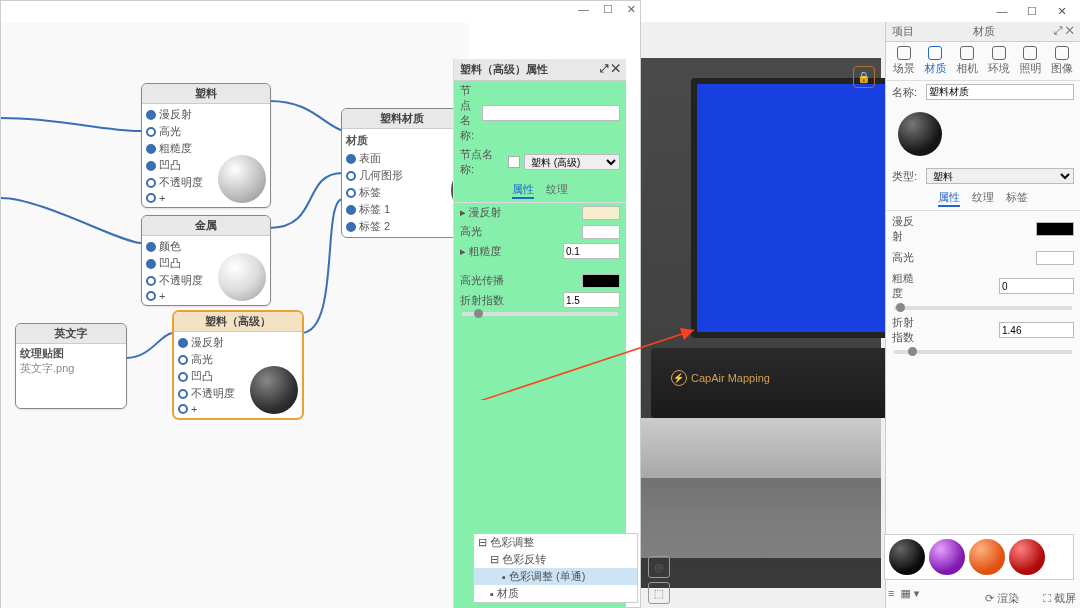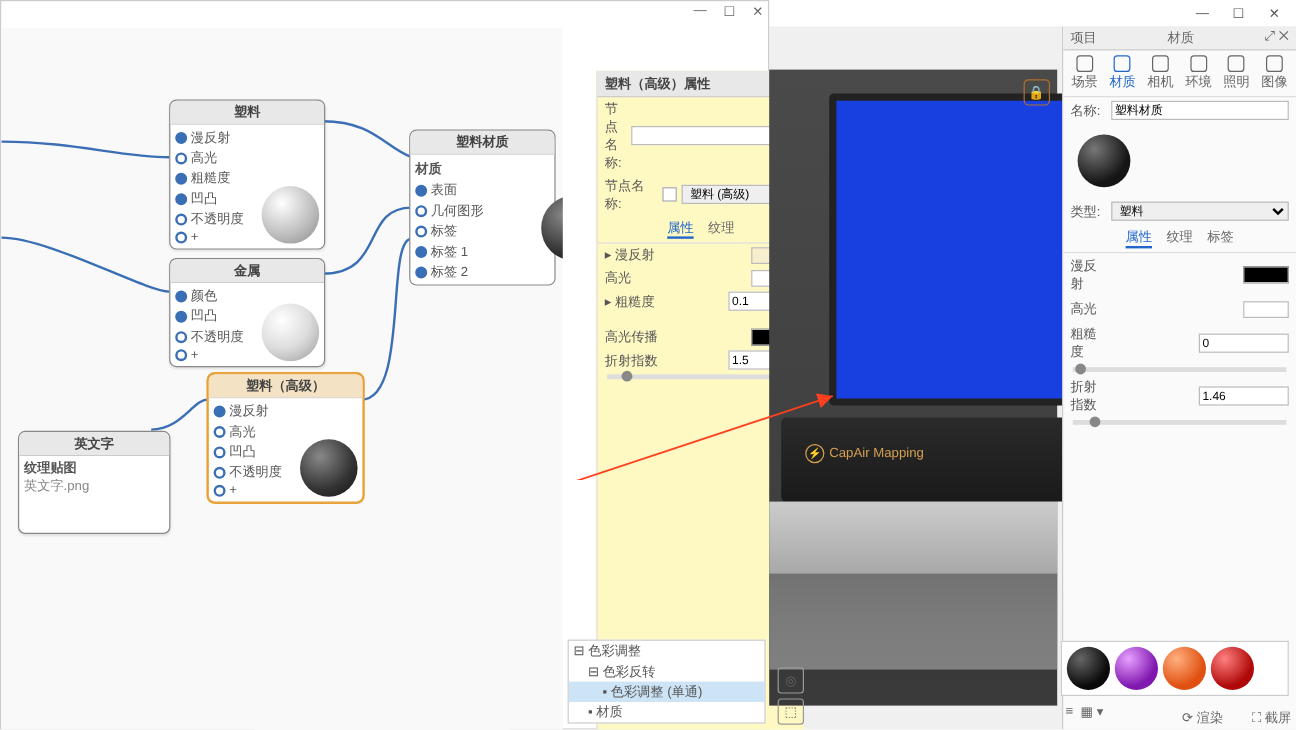--- a/index.html
+++ b/index.html
@@ -15,21 +15,21 @@
 .node-hdr { background:#e8e8e8; border-bottom:1px solid #ccc; border-radius:6px 6px 0 0; padding:2px 6px; font-weight:bold; color:#444; text-align:center; }
 .node-body { padding:2px 4px; position:relative; }
 .nrow { display:flex; align-items:center; gap:3px; padding:1px 0; color:#555; position:relative; }
 .dot { width:10px; height:10px; border-radius:50%; border:2px solid #3a6fb5; background:#fff; flex-shrink:0; }
 .dot.f { background:#3a6fb5; }
 .thumb { position:absolute; right:4px; bottom:4px; width:48px; height:48px; border-radius:50%; background:radial-gradient(circle at 35% 30%, #fff, #bbb 60%, #888); }
 .thumb.dk { background:radial-gradient(circle at 35% 30%, #888, #333 60%, #111); }
 .thumb.ch { background:radial-gradient(circle at 35% 30%, #fff, #ddd 50%, #999); }
 .bignode { position:absolute; top:85px; left:340px; width:122px; background:#fff; border:1px solid #888; border-radius:6px; }
 svg.wires { position:absolute; top:0; left:0; width:468px; height:586px; pointer-events:none; }
-.prop { position:absolute; top:58px; left:496px; width:173px; height:550px; background:#fef9c3; border-left:1px solid #ddd; }
+.prop { position:absolute; top:58px; left:452px; width:173px; height:550px; background:#86efac; border-left:1px solid #ddd; }
 .prop-hdr { background:#e8e8e8; padding:3px 6px; font-weight:bold; color:#444; display:flex; justify-content:space-between; border-bottom:1px solid #ccc; }
 .prop-row { display:flex; align-items:center; padding:2px 6px; gap:4px; }
 .prop-row label { width:44px; color:#555; }
 .prop-row input,.prop-row select { flex:1; border:1px solid #bbb; height:16px; padding:0 2px; font-size:10px; }
 .tabs { display:flex; justify-content:center; gap:12px; padding:3px 0; border-bottom:1px solid #ddd; }
 .tabs span { color:#666; cursor:pointer; }
 .tabs span.act { color:#2266cc; border-bottom:2px solid #2266cc; }
 .sw { width:38px; height:14px; border:1px solid #bbb; display:inline-block; }
 .sw.blk { background:#000; }
 .tree { position:absolute; bottom:4px; left:472px; width:165px; border:1px solid #ccc; background:#fff; }
@@ -163,21 +163,21 @@
             <span>不透明度</span>
           </div>
         <div class="nrow">
             <span class="dot"></span>
             <span>+</span>
           </div>
         <div class="thumb dk"></div>
       </div>
     </div>
 
-    <div class="node" style="top:300px; left:14px; width:127px;margin-top:36px;">
+    <div class="node" style="top:300px; left:14px; width:112px;">
       <div class="node-hdr">英文字</div>
       <div class="node-body" style="height:64px;">
         <div style="font-weight:bold;color:#555;">纹理贴图</div>
         <div style="color:#888;">英文字.png</div>
       </div>
     </div>
 
     <div class="bignode">
       <div class="node-hdr">塑料材质</div>
       <div class="node-body">

